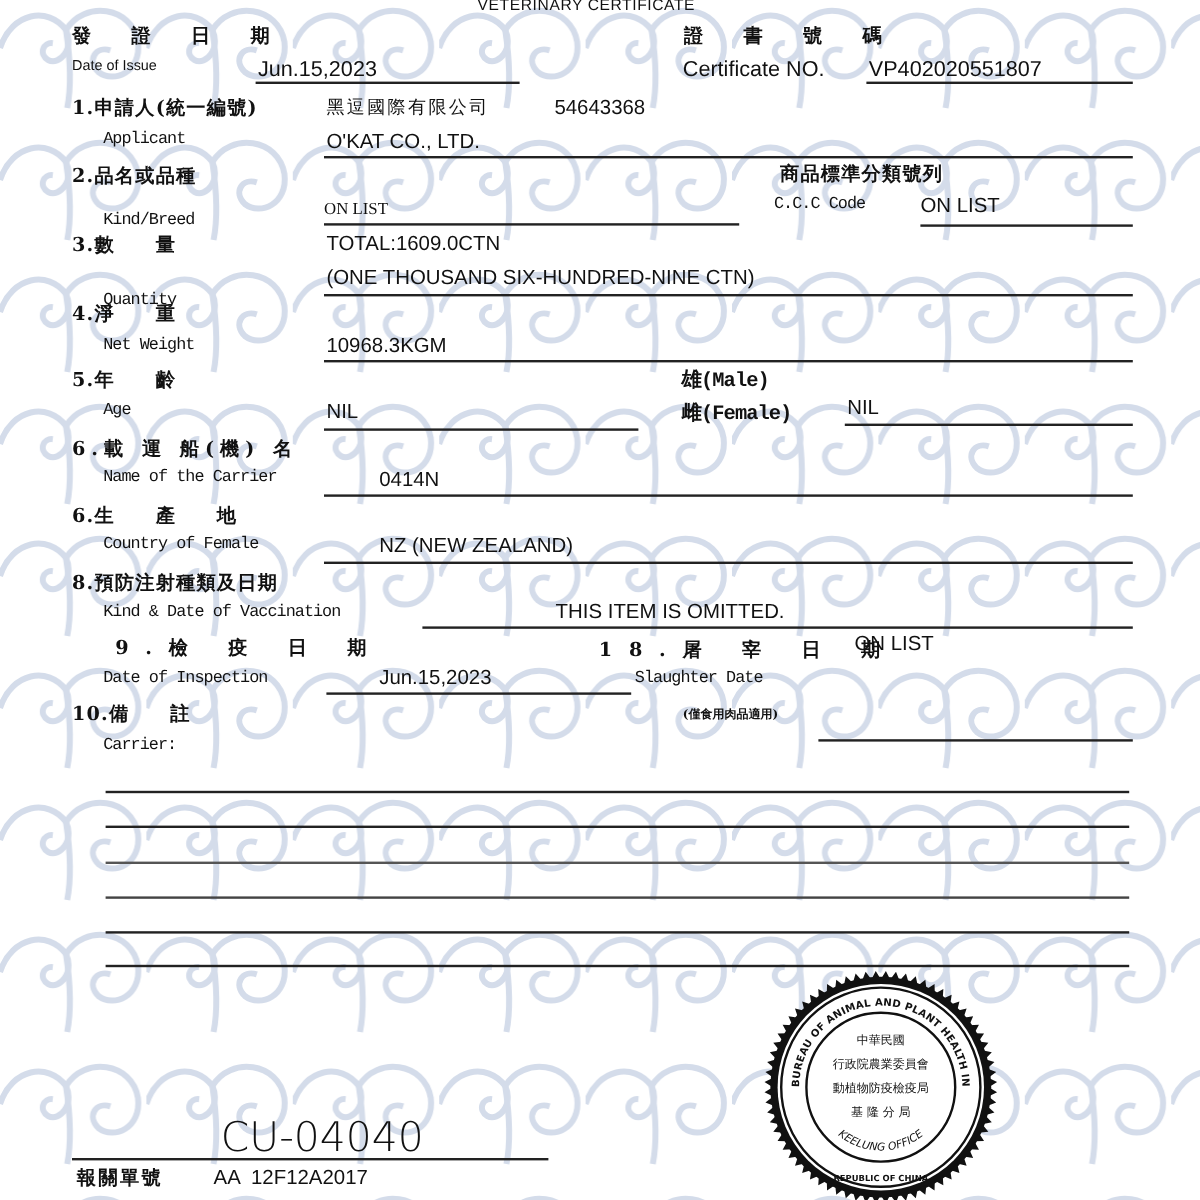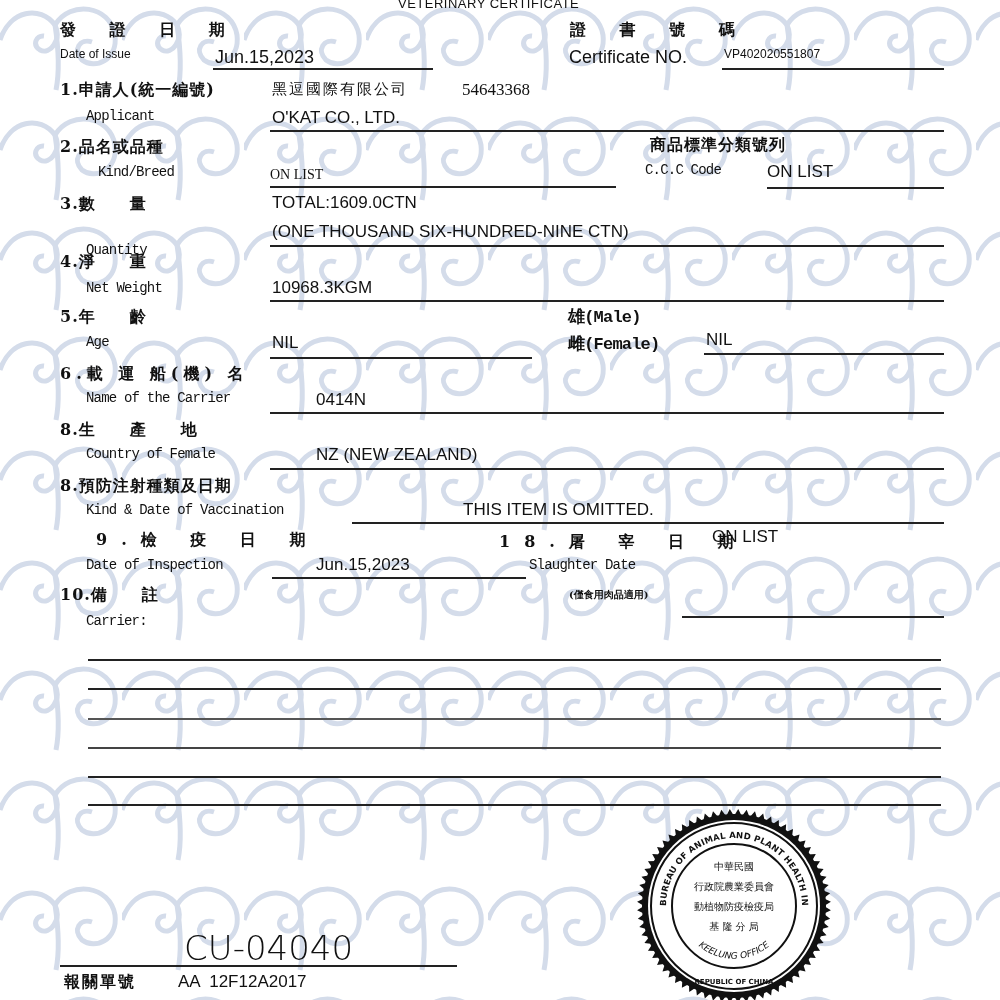--- a/index.html
+++ b/index.html
@@ -35,32 +35,32 @@
 
 <div class="abs title" style="left:398px; top:-4px;">VETERINARY CERTIFICATE</div>
 
 <div class="abs zh zh-sp" style="left:60px; top:20px;">發 證 日 期</div>
 <div class="abs val" style="left:60px; top:47px; font-size:12px;">Date of Issue</div>
 <div class="abs val" style="left:215px; top:47px; font-size:18px;">Jun.15,2023</div>
 <div class="line" style="left:213px; top:68px; width:220px;"></div>
 
 <div class="abs zh zh-sp" style="left:570px; top:20px;">證 書 號 碼</div>
 <div class="abs val" style="left:569px; top:47px; font-size:18px;">Certificate NO.</div>
-<div class="abs val" style="left:724px; top:47px; font-size:12px;">VP402020551807</div>
+<div class="abs val" style="left:724px; top:47px; font-size:18px;">VP402020551807</div>
 <div class="line" style="left:722px; top:68px; width:222px;"></div>
 
 <div class="abs zh" style="left:60px; top:80px;">1.申請人(統一編號)</div>
 <div class="abs" style="left:272px; top:80px; font-family:'DejaVu Serif',serif; font-size:15px; letter-spacing:2px;">黑逗國際有限公司</div>
-<div class="abs" style="left:462px; top:80px; font-family:Liberation Serif, serif; font-size:17px;text-align:right;">54643368</div>
+<div class="abs" style="left:462px; top:80px; font-family:Liberation Sans, sans-serif; font-size:17px;text-align:right;">54643368</div>
 <div class="abs en-s cond" style="left:86px; top:108px;">Applicant</div>
 <div class="abs val" style="left:272px; top:108px;">O'KAT CO., LTD.</div>
 <div class="line" style="left:270px; top:130px; width:674px;"></div>
 
 <div class="abs zh" style="left:60px; top:137px;">2.品名或品種</div>
-<div class="abs en-s cond" style="left:86px; top:164px;margin-left:12px;">Kind/Breed</div>
+<div class="abs en-s cond" style="left:86px; top:176px;">Kind/Breed</div>
 <div class="abs" style="left:270px; top:167px; font-family:'Liberation Serif',serif; font-size:14px;">ON LIST</div>
 <div class="line" style="left:270px; top:186px; width:346px;"></div>
 
 <div class="abs zh" style="left:650px; top:135px;">商品標準分類號列</div>
 <div class="abs en-s cond" style="left:645px; top:162px;">C.C.C Code</div>
 <div class="abs val" style="left:767px; top:162px;">ON LIST</div>
 <div class="line" style="left:767px; top:187px; width:177px;"></div>
 
 <div class="abs zh" style="left:60px; top:194px;">3.數　　量</div>
 <div class="abs val" style="left:272px; top:193px;">TOTAL:1609.0CTN</div>
@@ -81,21 +81,21 @@
 <div class="abs" style="left:568px; top:305px; font-family:'Liberation Mono',monospace; font-weight:bold; font-size:17px; letter-spacing:-0.8px;">雄(Male)</div>
 <div class="abs" style="left:568px; top:332px; font-family:'Liberation Mono',monospace; font-weight:bold; font-size:17px; letter-spacing:-0.8px;">雌(Female)</div>
 <div class="abs val" style="left:706px; top:330px;">NIL</div>
 <div class="line" style="left:704px; top:353px; width:240px;"></div>
 
 <div class="abs zh" style="left:60px; top:364px; letter-spacing:5px;">6.載 運 船(機) 名</div>
 <div class="abs en-s cond" style="left:86px; top:390px;">Name of the Carrier</div>
 <div class="abs val" style="left:316px; top:390px;">0414N</div>
 <div class="line" style="left:270px; top:412px; width:674px;"></div>
 
-<div class="abs zh" style="left:60px; top:420px;">8.生　　產　　地</div>
+<div class="abs zh" style="left:60px; top:420px;">6.生　　產　　地</div>
 <div class="abs en-s cond" style="left:86px; top:446px;">Country of Female</div>
 <div class="abs val" style="left:316px; top:445px;">NZ (NEW ZEALAND)</div>
 <div class="line" style="left:270px; top:468px; width:674px;"></div>
 
 <div class="abs zh" style="left:60px; top:476px;">8.預防注射種類及日期</div>
 <div class="abs en-s cond" style="left:86px; top:502px;">Kind &amp; Date of Vaccination</div>
 <div class="abs val" style="left:463px; top:500px;">THIS ITEM IS OMITTED.</div>
 <div class="line" style="left:352px; top:522px; width:592px;"></div>
 
 <div class="abs zh zh-sp" style="left:60px; top:530px;margin-left:36px;">9.檢 疫 日 期</div>

